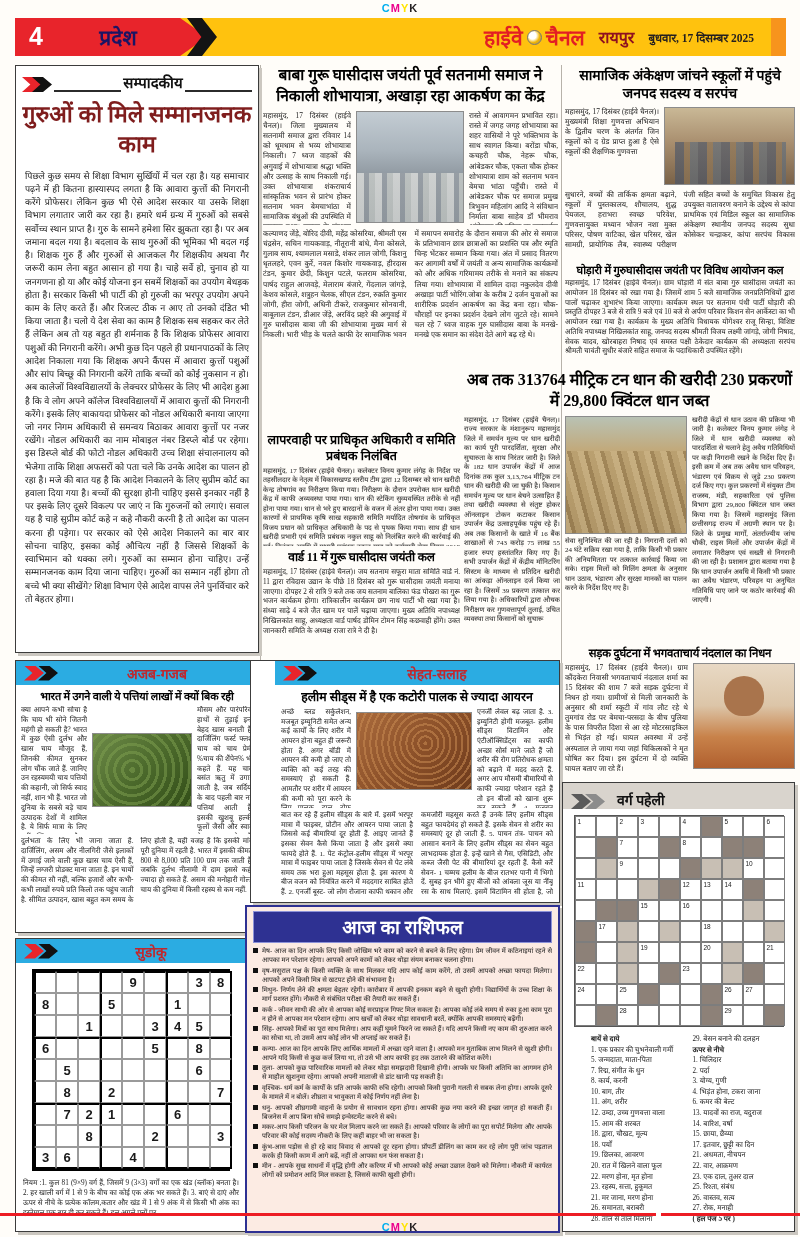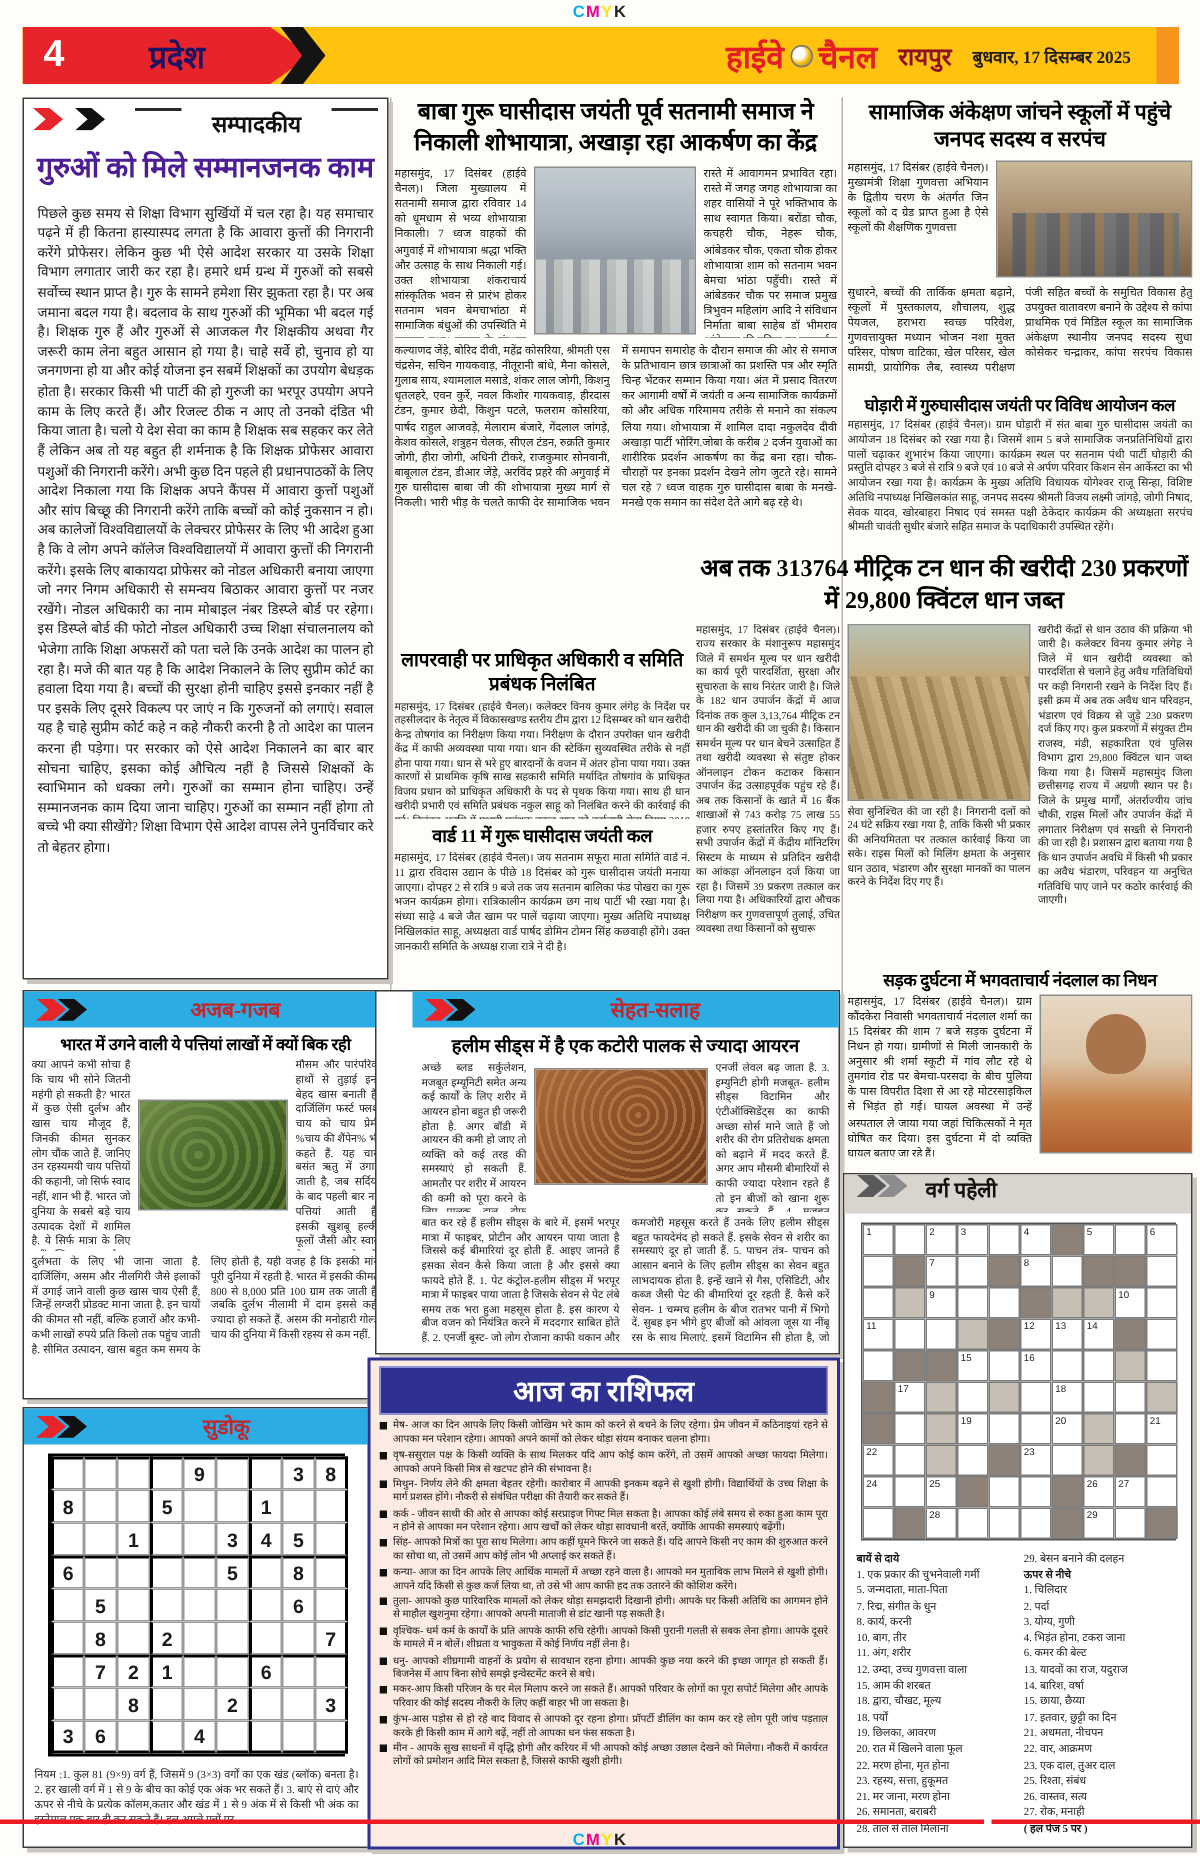--- a/index.html
+++ b/index.html
@@ -31,24 +31,24 @@
   .nbox{position:absolute;background:#ffffff;border:1.5px solid #3c3c3c;box-shadow:3px 3px 0 #cbc7c0;}
   .band{height:24px;display:flex;align-items:center;gap:6px;padding:0 8px;background:#2BACE2;}
   .band .bandlabel{flex:1;text-align:center;font-size:14px;font-weight:bold;color:#C1272D;}
   .chev{display:inline-block;width:20px;height:15px;clip-path:polygon(0 0,55% 0,100% 50%,55% 100%,0 100%,42% 50%);}
   .chev.red{background:#E8242B;margin-right:-12px;}
   .chev.black{background:#111111;}
   .chev.gray{background:#5a5a5a;margin-right:-12px;}
   .chev.gray2{background:#8c8c8c;}
 
   
-  .ed-kicker{display:flex;align-items:flex-start;gap:20px;padding:6px 6px 2px 6px;}
+  .ed-kicker{display:flex;align-items:flex-end;gap:2px;padding:6px 6px 2px 6px;}
   .ed-kicker .line{flex:1;height:2px;background:#2b2b2b;}
   .ed-kicker .klabel{font-size:15px;font-weight:bold;color:#111;}
-  .ed-title{text-align:center;font-size:19px;font-weight:bold;line-height:1.3;padding:6px 4px 8px 4px;color:#4c1d95;}
+  .ed-title{text-align:center;font-size:23px;font-weight:bold;line-height:1.3;padding:6px 4px 8px 4px;color:#7f1d1d;}
   .ed-body{padding:2px 9px;font-size:9px;line-height:1.47;text-align:justify;overflow:hidden;height:474px;}
 
   .headline{font-weight:bold;color:#000;text-align:center;}
   .bodytxt{font-size:7.4px;line-height:1.36;text-align:justify;overflow:hidden;}
 
   
   .photo{border:1px solid #8c8c8c;overflow:hidden;position:relative;flex:none;}
   .ph-procession{background:linear-gradient(180deg,#c3ccd3 0%,#aab4bc 35%,#8d969e 60%,#6f7a83 100%);}
   .ph-procession:after{content:"";position:absolute;left:0;right:0;bottom:0;height:45%;background:repeating-linear-gradient(90deg,#e8e8e4 0 7px,#9aa0a6 7px 12px,#cfd2cd 12px 18px);opacity:.7;}
   .ph-school{background:linear-gradient(180deg,#c9b896 0%,#a98f6f 45%,#7a6248 100%);}
@@ -66,27 +66,27 @@
   .art-row{display:flex;gap:5px;}
 
   
   .su-grid{display:grid;grid-template-columns:repeat(9,22px);grid-auto-rows:22px;margin:6px auto 4px auto;width:198px;border:2px solid #000;}
   .su-cell{border:1px solid #9a9a9a;display:flex;align-items:center;justify-content:center;font-size:13px;font-weight:bold;font-family:"Liberation Sans",sans-serif;background:#fff;}
   .su-cell.bl{border-left:2px solid #000}.su-cell.bt{border-top:2px solid #000}
   .su-cell.br{border-right:2px solid #000}.su-cell.bb{border-bottom:2px solid #000}
   .su-rules{font-size:7.2px;line-height:1.4;text-align:justify;padding:3px 7px;overflow:hidden;}
 
   
-  .cw-band{height:26px;display:flex;align-items:flex-start;gap:6px;padding:0 8px;background:#d9d4cd;}
+  .cw-band{height:26px;display:flex;align-items:flex-end;gap:6px;padding:0 8px;background:#d9d4cd;}
   .cw-band .bandlabel{font-size:14px;font-weight:bold;color:#111;text-align:left;flex:1;padding-left:6px;}
   .cw-grid{display:grid;grid-template-columns:repeat(10,21px);grid-auto-rows:21px;width:210px;margin:6px auto 4px auto;border:1.5px solid #555;}
   .cw-cell{border:1px solid #7d7d7d;background:#fff;font-size:6.5px;font-family:"Liberation Sans",sans-serif;padding:1px 0 0 2px;color:#222;}
   .cw-cell.dark{background:#8d8178;}
   .cw-cell.lite{background:#c8bfb4;}
-  .cw-clues{display:grid;grid-template-columns:1fr 1fr;gap:0 8px;padding:3px 8px;font-size:7.2px;line-height:1.4;overflow:hidden;}
+  .cw-clues{display:grid;grid-template-columns:1fr 1fr;gap:0 8px;padding:3px 8px;font-size:7.2px;line-height:1.4;overflow:hidden;margin-left:20px;}
   .clue{margin-bottom:0.5px;}
   .clue-head{font-weight:bold;}
 
   
   .rash-box{position:absolute;background:#fcebe3;border:2px solid #2E3192;box-shadow:3px 3px 0 #cbc7c0;padding:4px 6px;}
   .rash-title{background:#2E3192;border:1px solid #8c92d8;color:#fff;text-align:center;font-size:19px;font-weight:bold;padding:2px 0;margin-bottom:3px;}
   .rash-item{display:flex;gap:4px;font-size:6.8px;line-height:1.33;text-align:justify;margin-bottom:1.5px;}
   .rash-item .sq{flex:none;width:5px;height:5px;background:#111;margin-top:2px;display:inline-block;}
   .rash-list{overflow:hidden;height:286px;}
 

